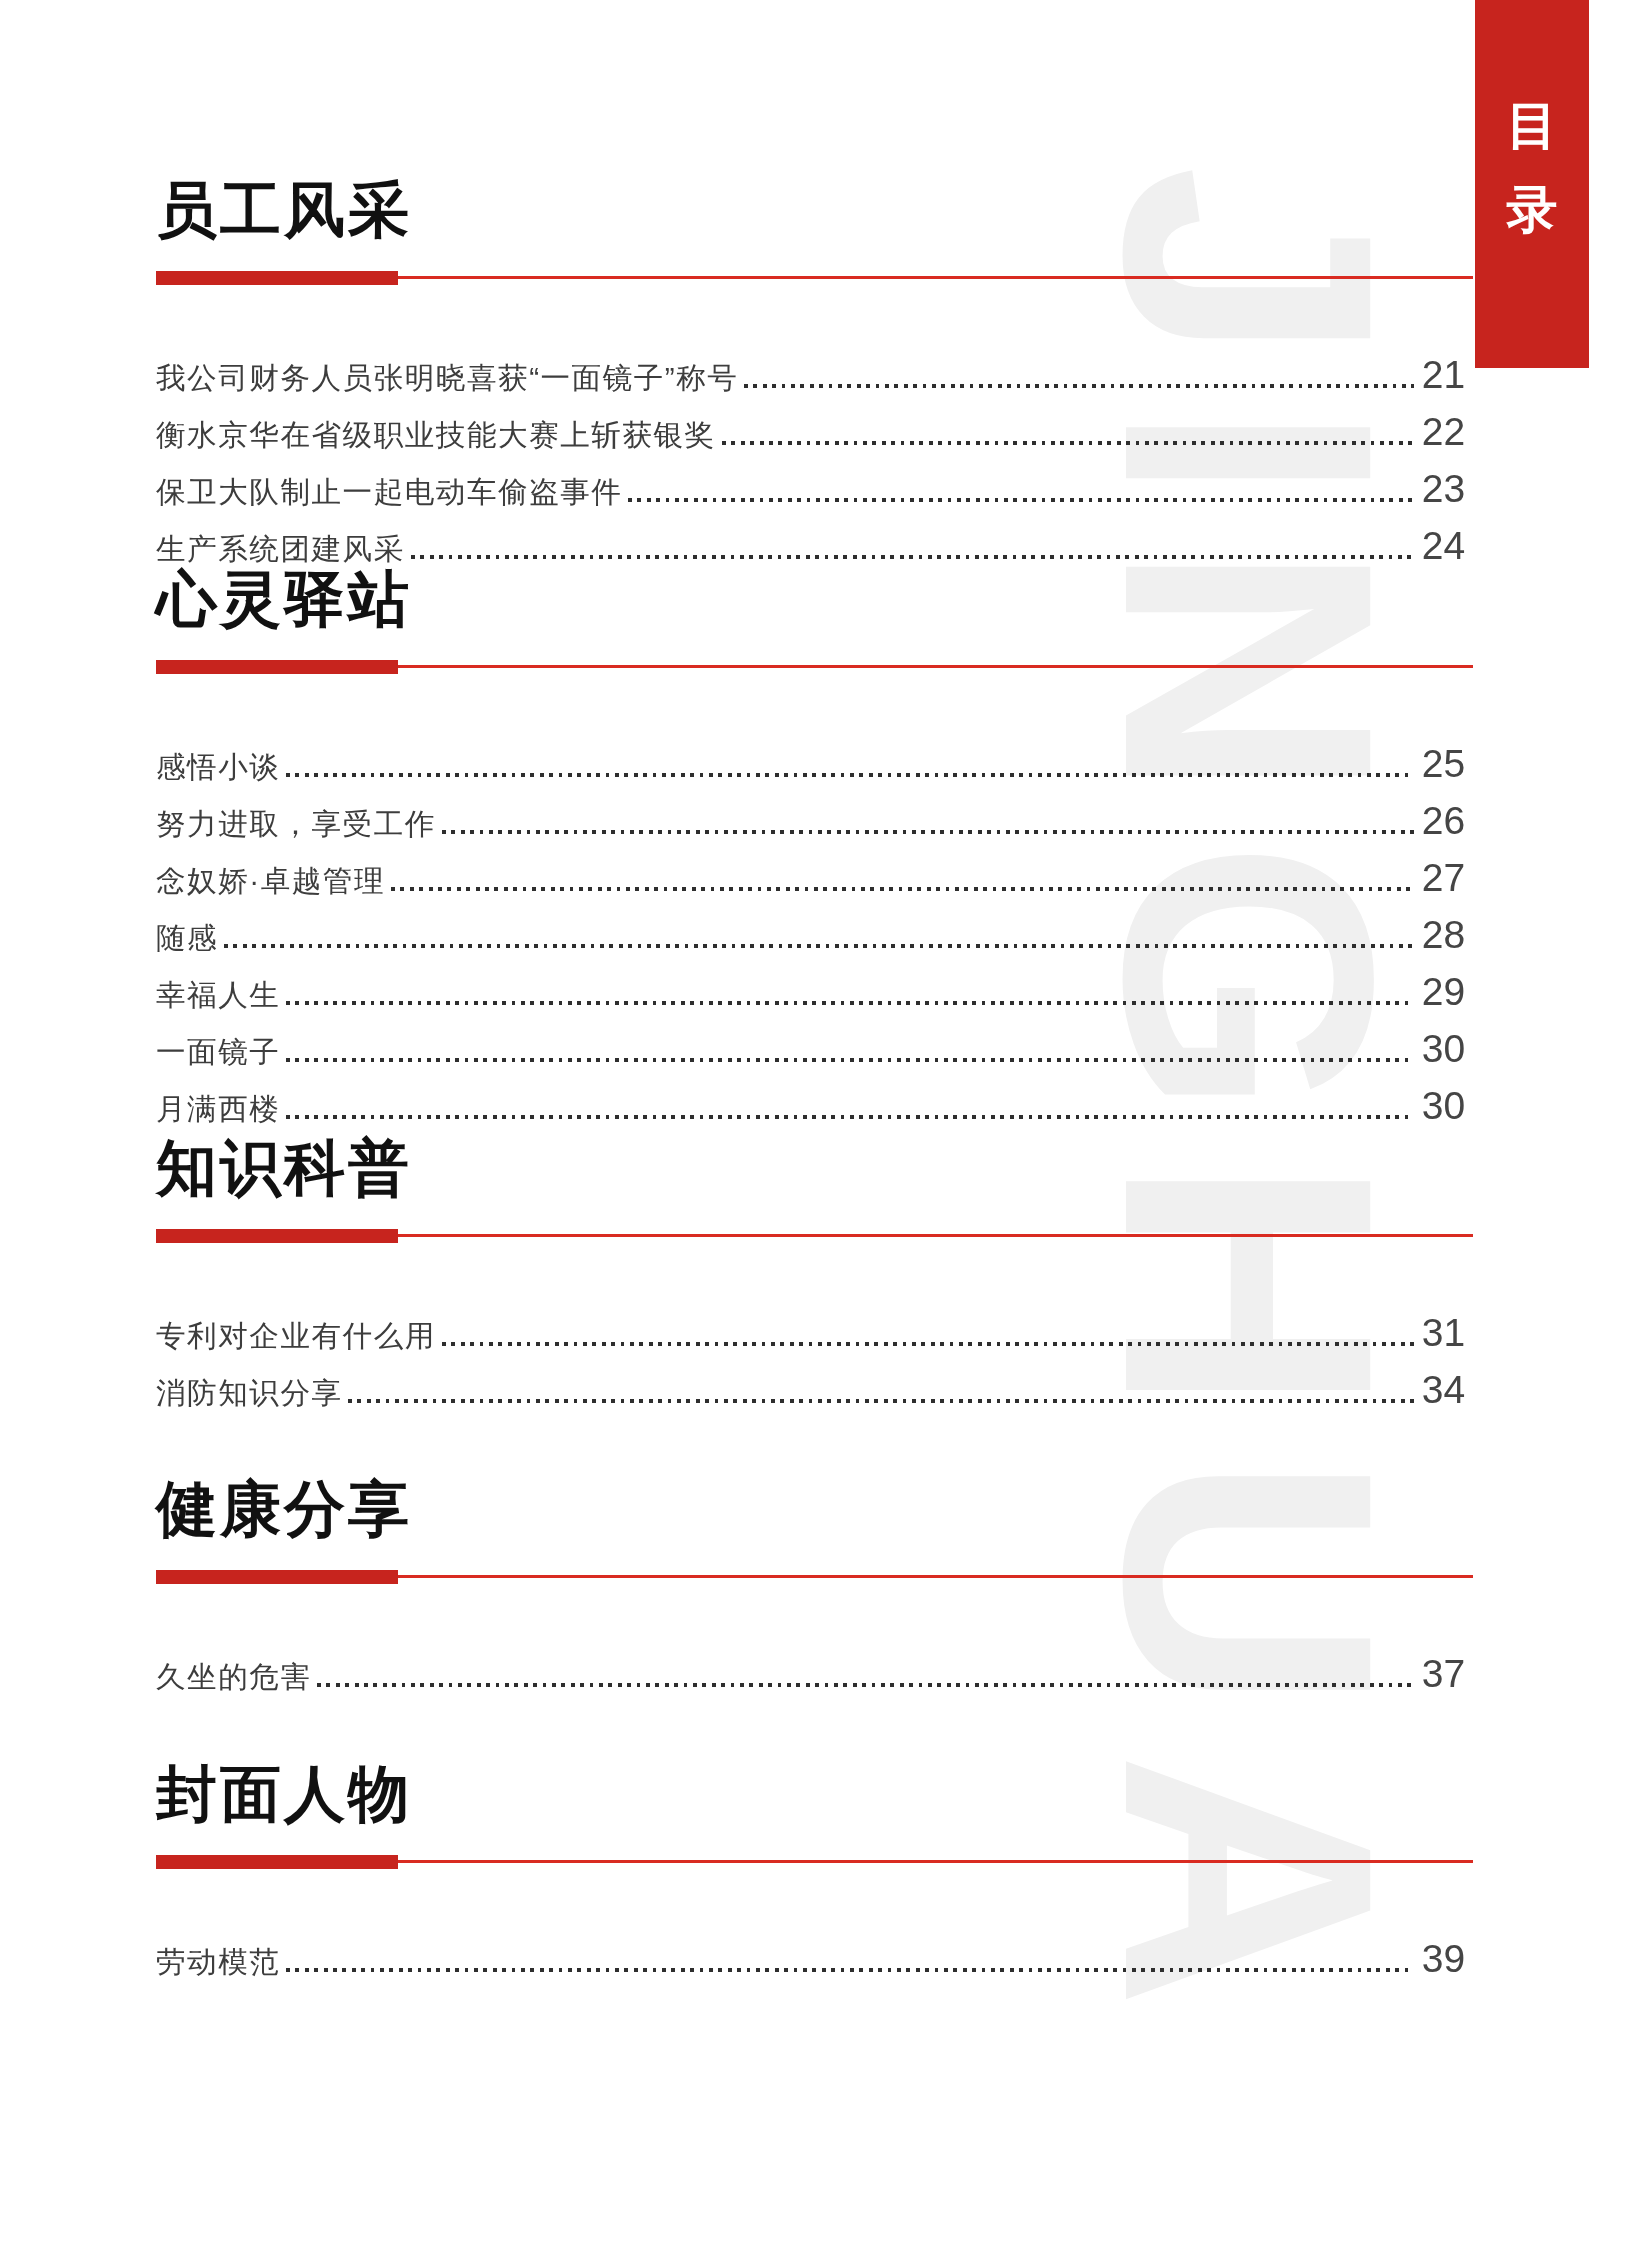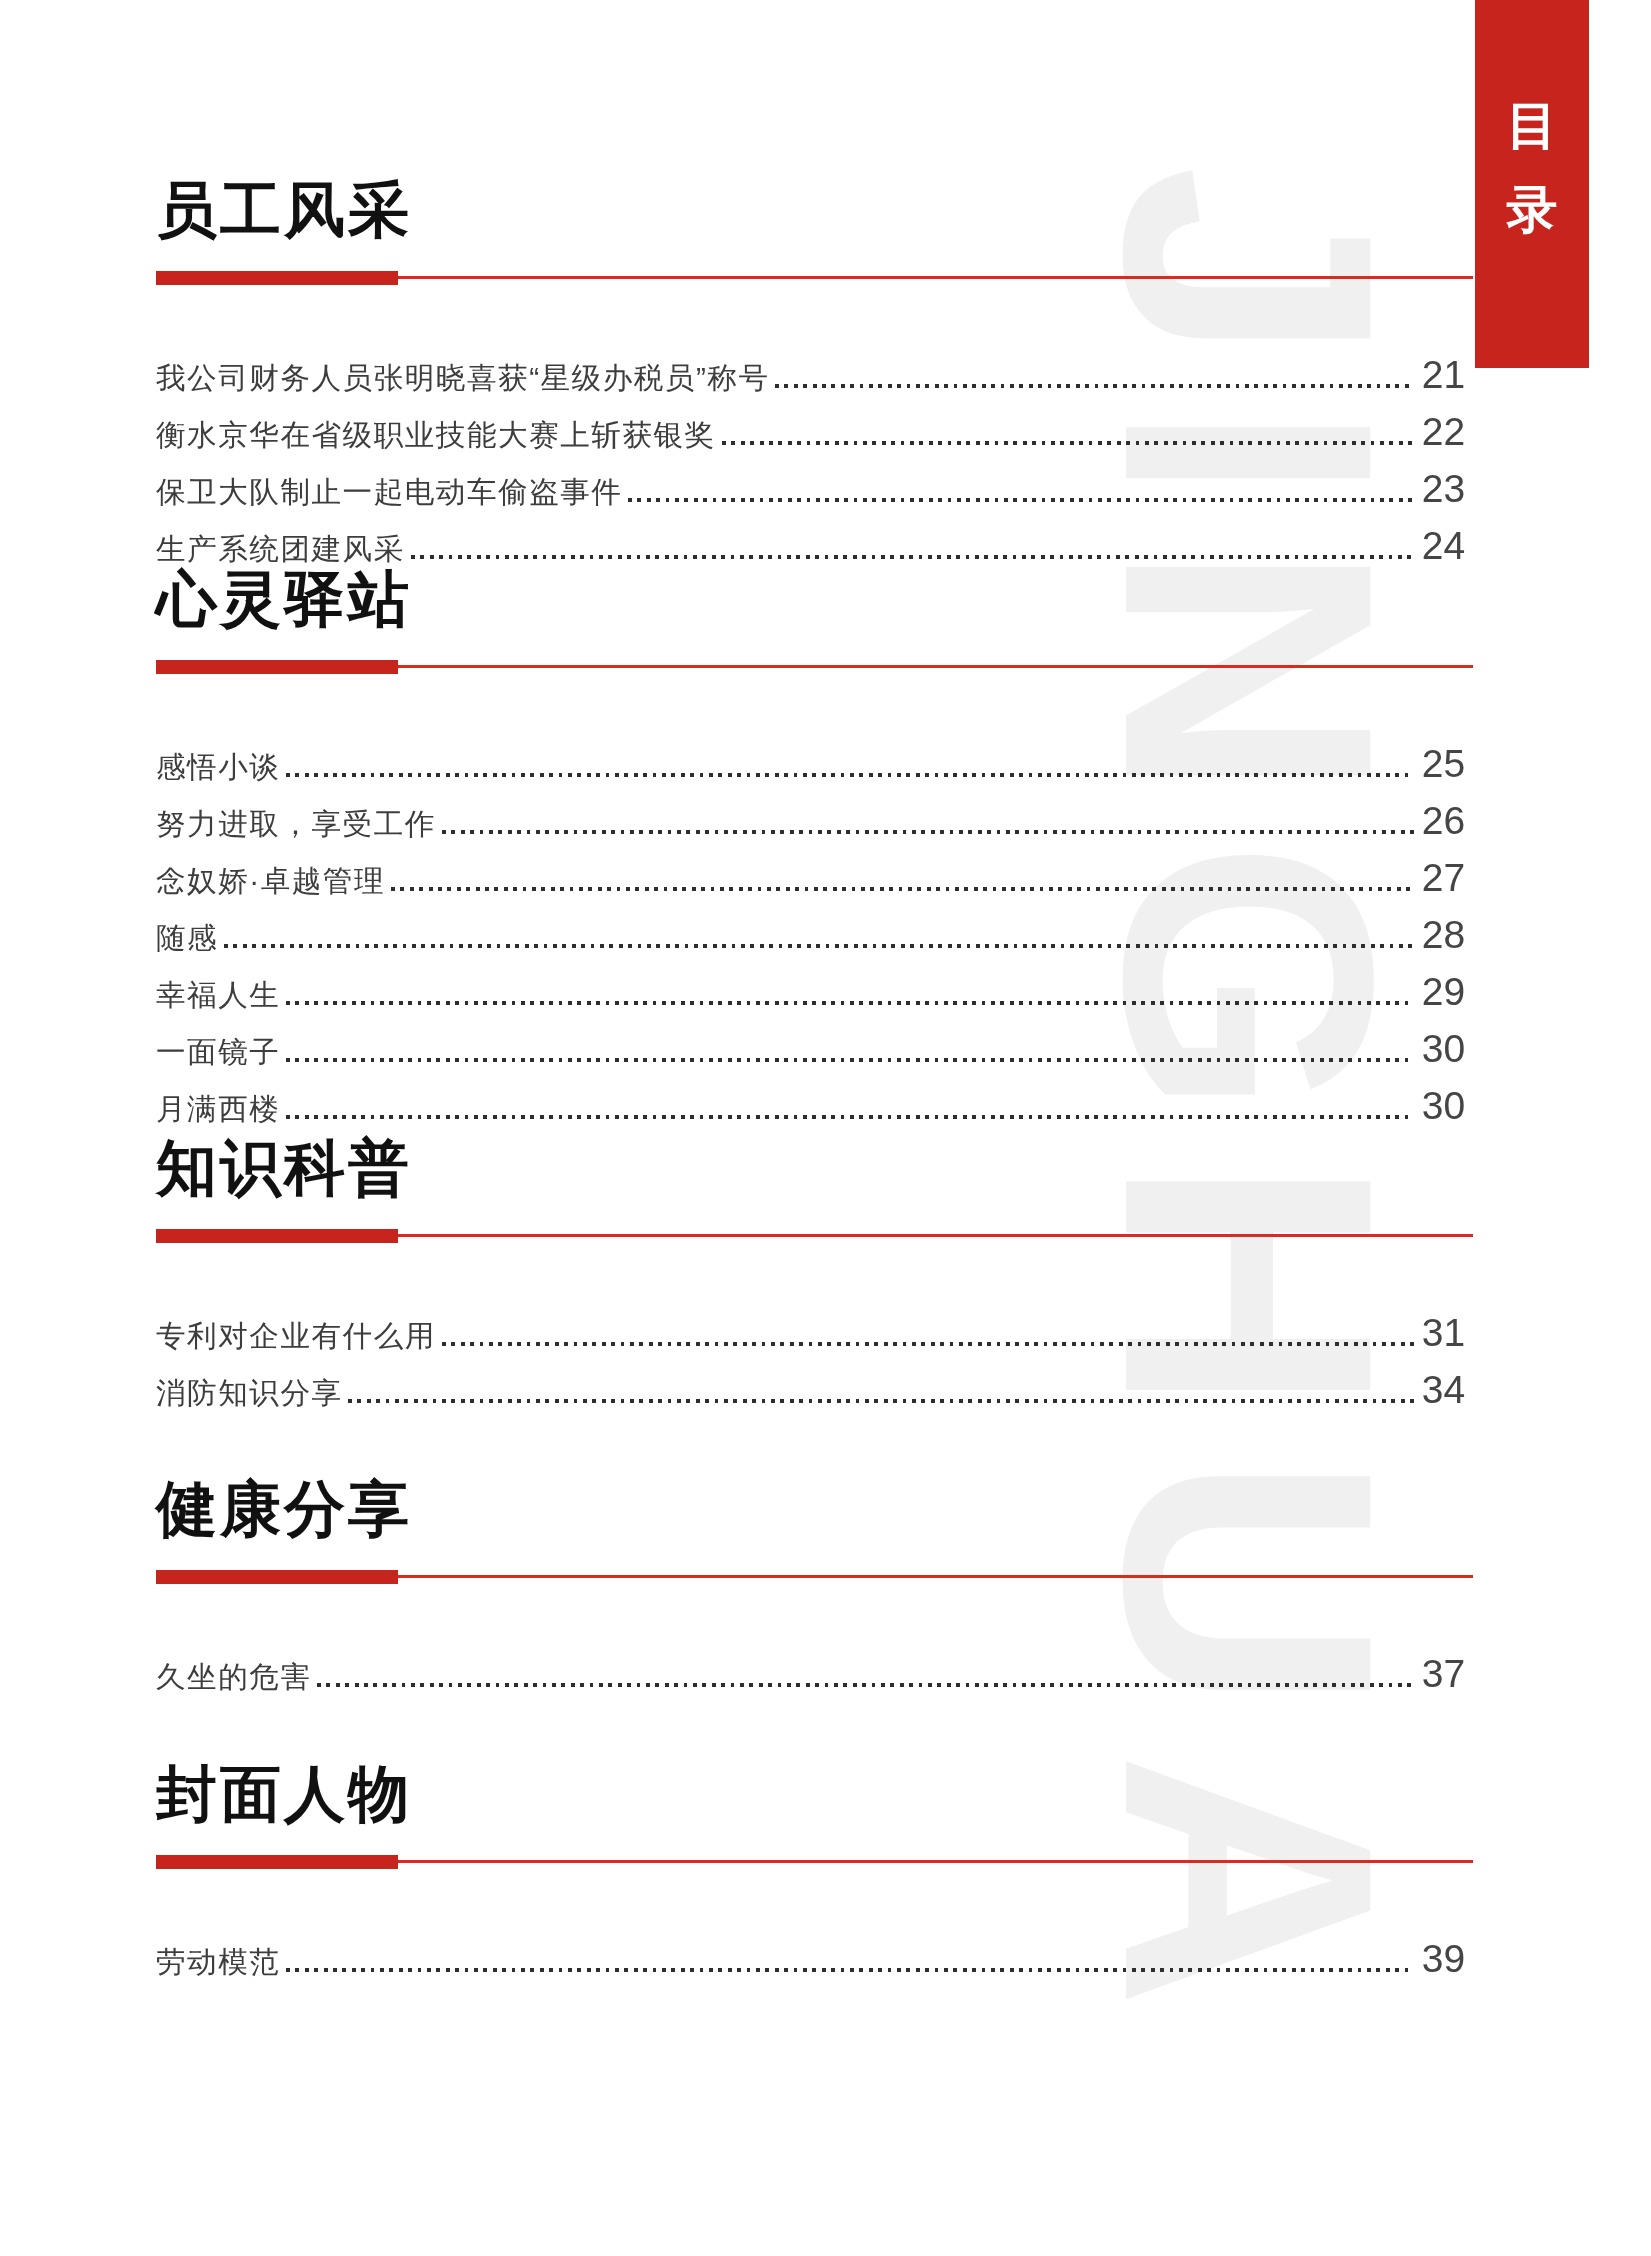--- a/index.html
+++ b/index.html
@@ -68,21 +68,21 @@
 </div>
 
 <section class="toc-section" style="top:176px">
   <h2 class="sec-title">员工风采</h2>
   <div class="rule-row">
     <div class="title-bar"></div>
     <div class="title-rule"></div>
   </div>
   <div class="entries">
     <div class="entry">
-      <span class="entry-title">我公司财务人员张明晓喜获“星级办税员”称号</span>
+      <span class="entry-title">我公司财务人员张明晓喜获“一面镜子”称号</span>
       <span class="leader"></span>
       <span class="page-num">21</span>
     </div>
     <div class="entry">
       <span class="entry-title">衡水京华在省级职业技能大赛上斩获银奖</span>
       <span class="leader"></span>
       <span class="page-num">22</span>
     </div>
     <div class="entry">
       <span class="entry-title">保卫大队制止一起电动车偷盗事件</span>

